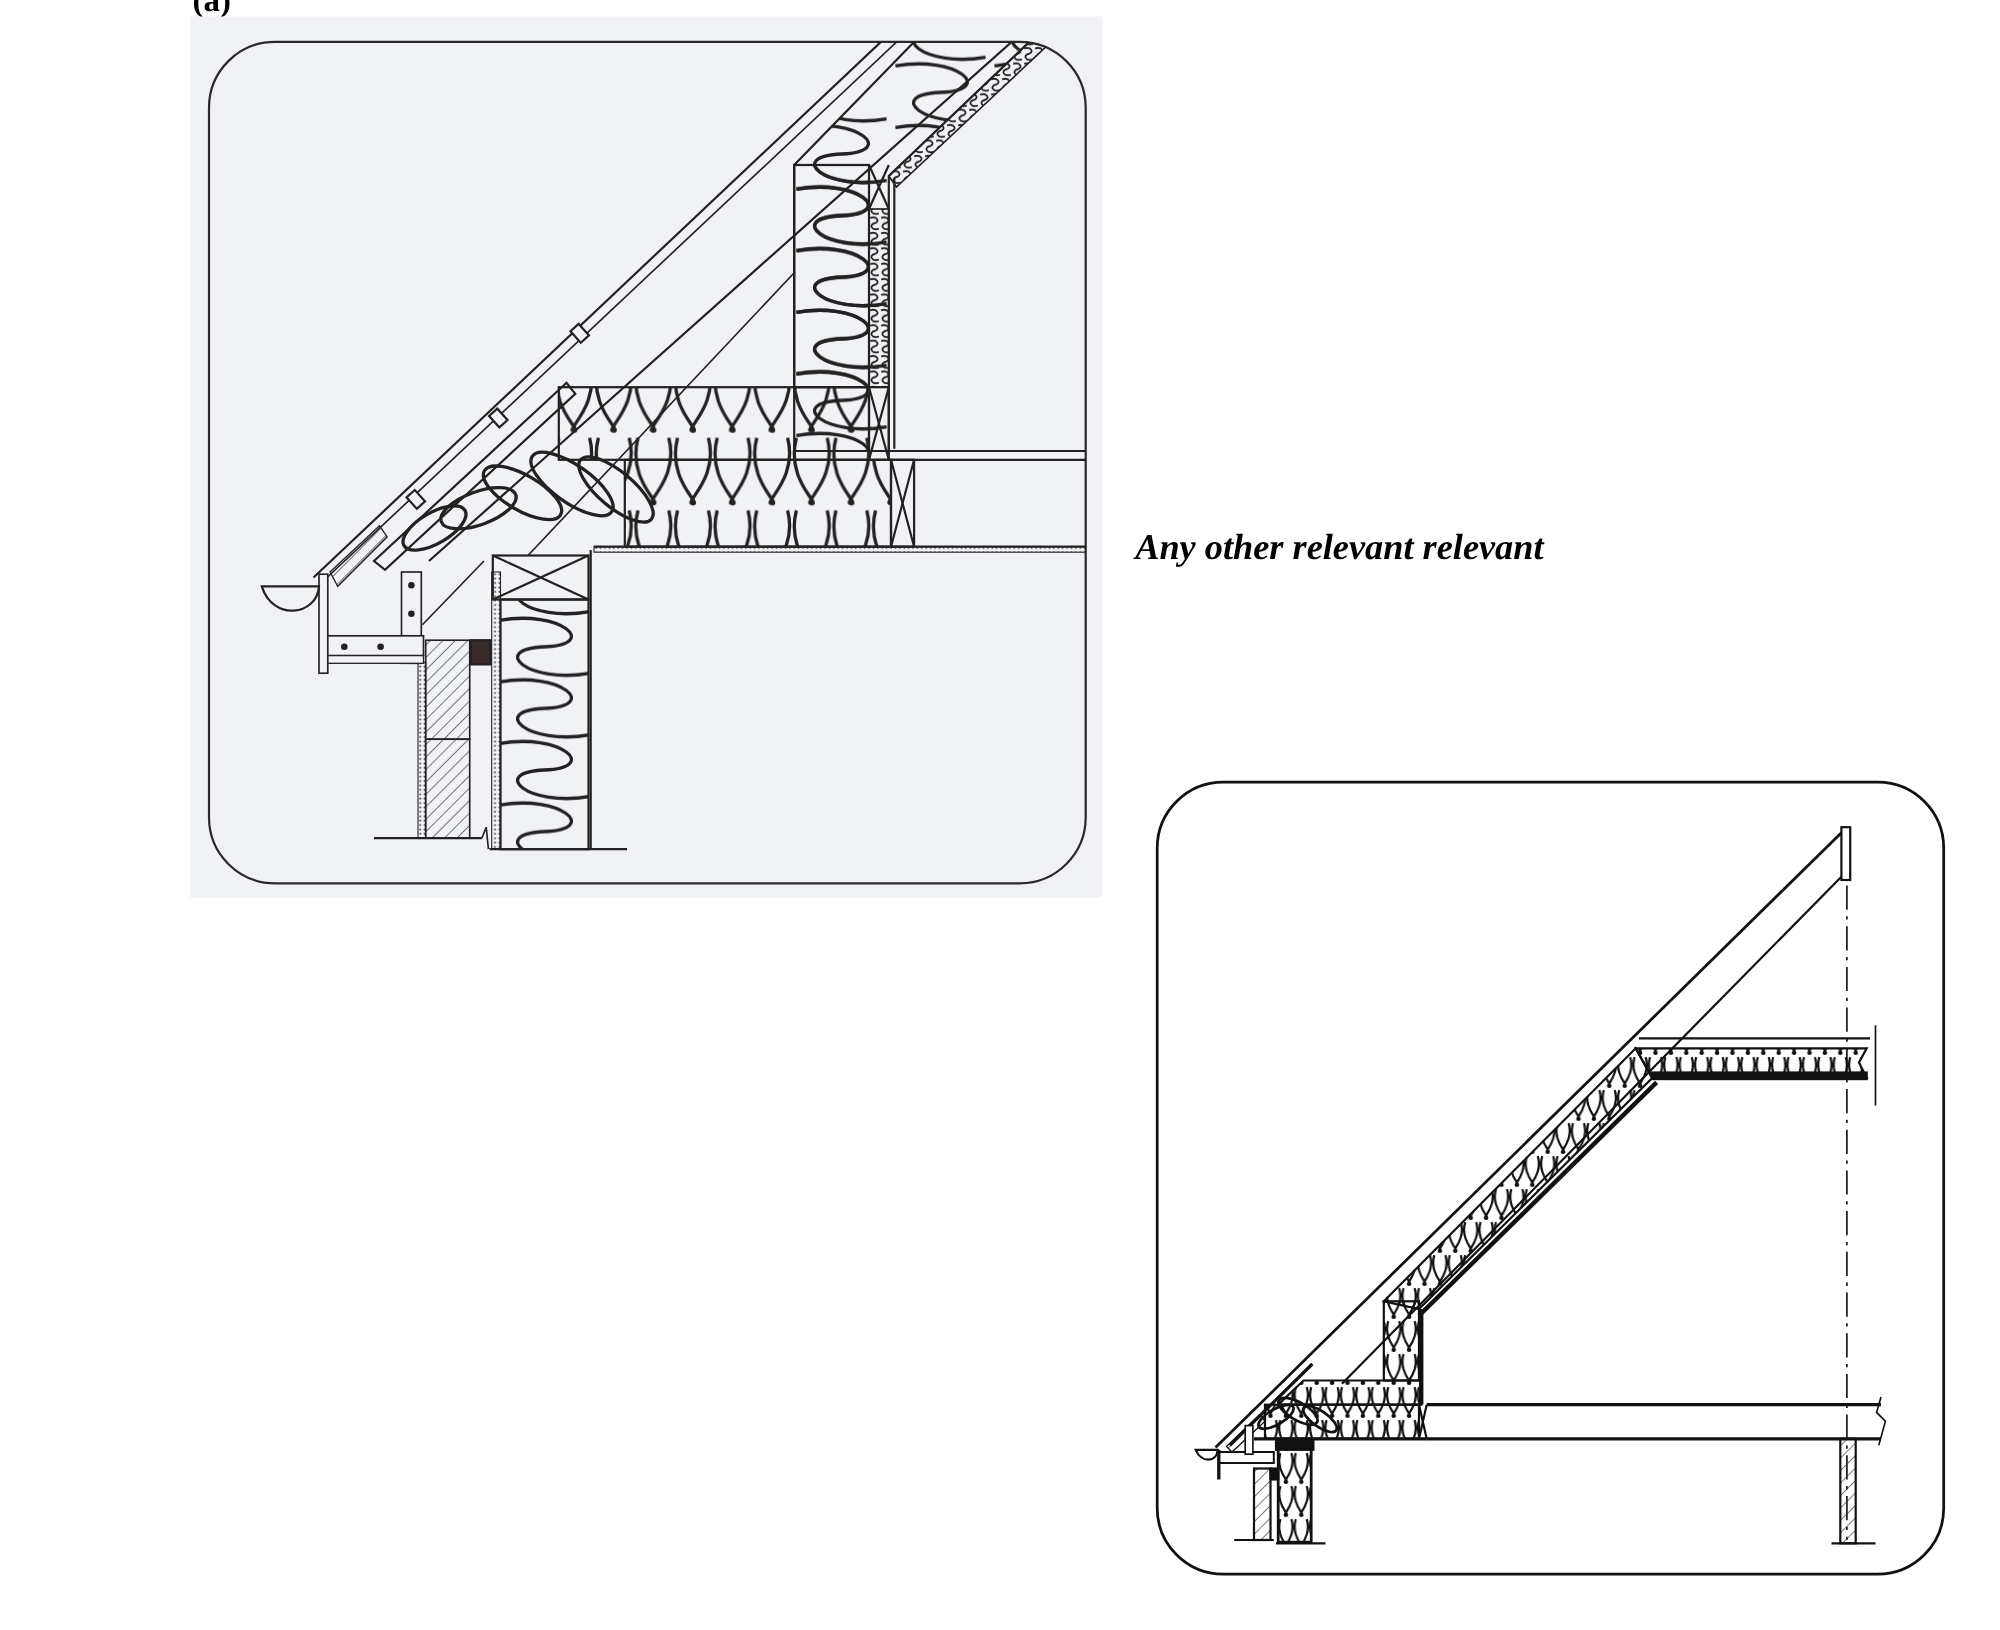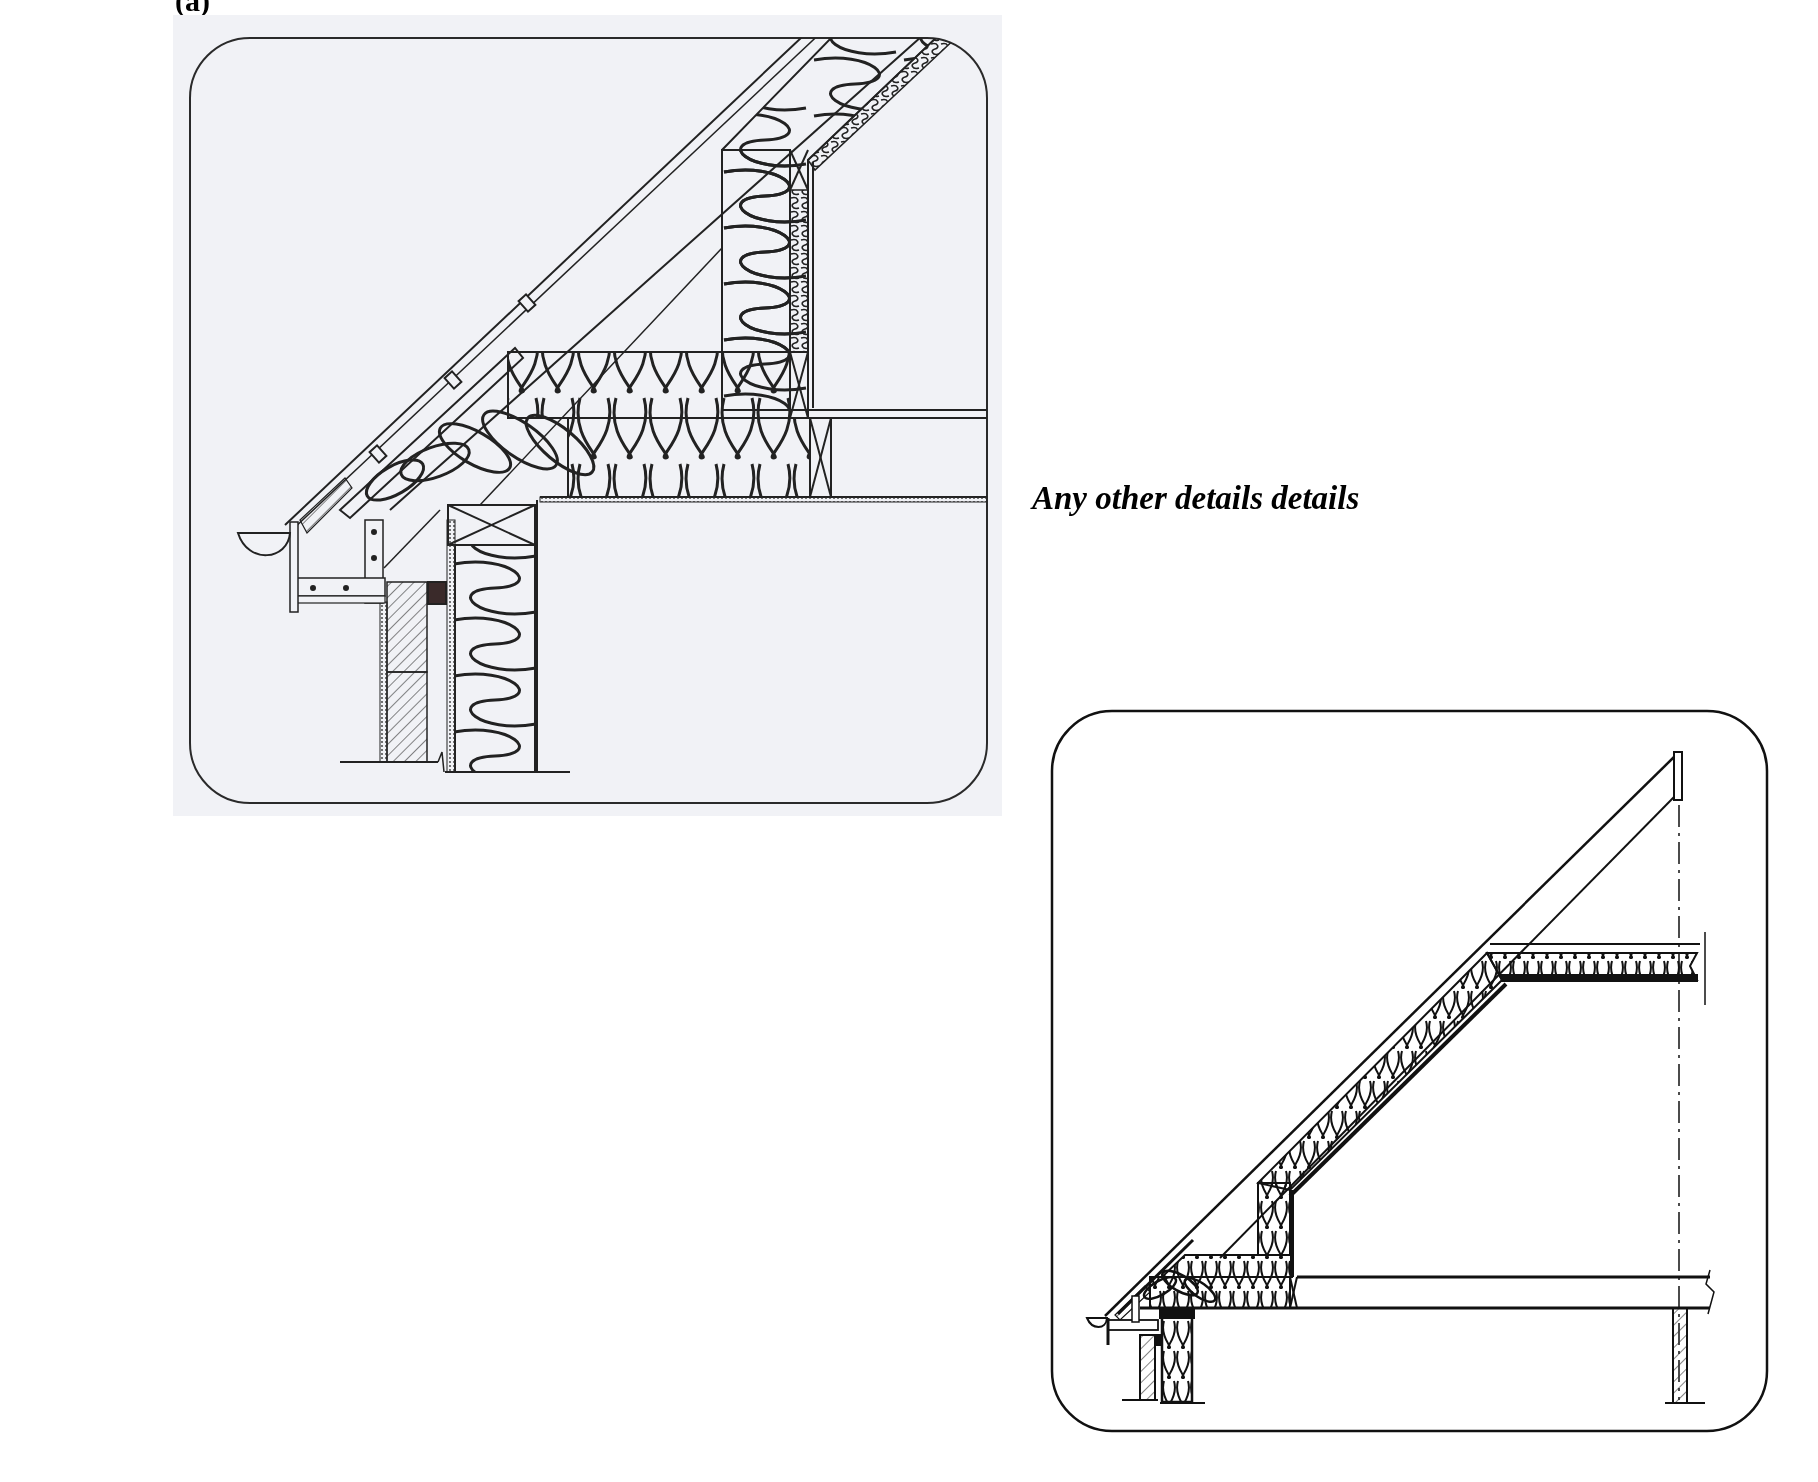--- a/index.html
+++ b/index.html
@@ -195,13 +195,13 @@
 
       <line x1="1122" y1="1400" x2="1158" y2="1400" stroke-width="2"></line>
       <line x1="1160" y1="1403" x2="1205" y2="1403" stroke-width="2"></line>
 
       <rect x="1673" y="1308" width="14" height="95" fill="url(#hatch)" stroke-width="2"></rect>
       <line x1="1665" y1="1403" x2="1705" y2="1403" stroke-width="2"></line>
     </g>
   </g>
 </svg>
 
-<div class="caption">Any other details details</div>
+<div class="caption">Any other relevant relevant</div>
 
 </body></html>

